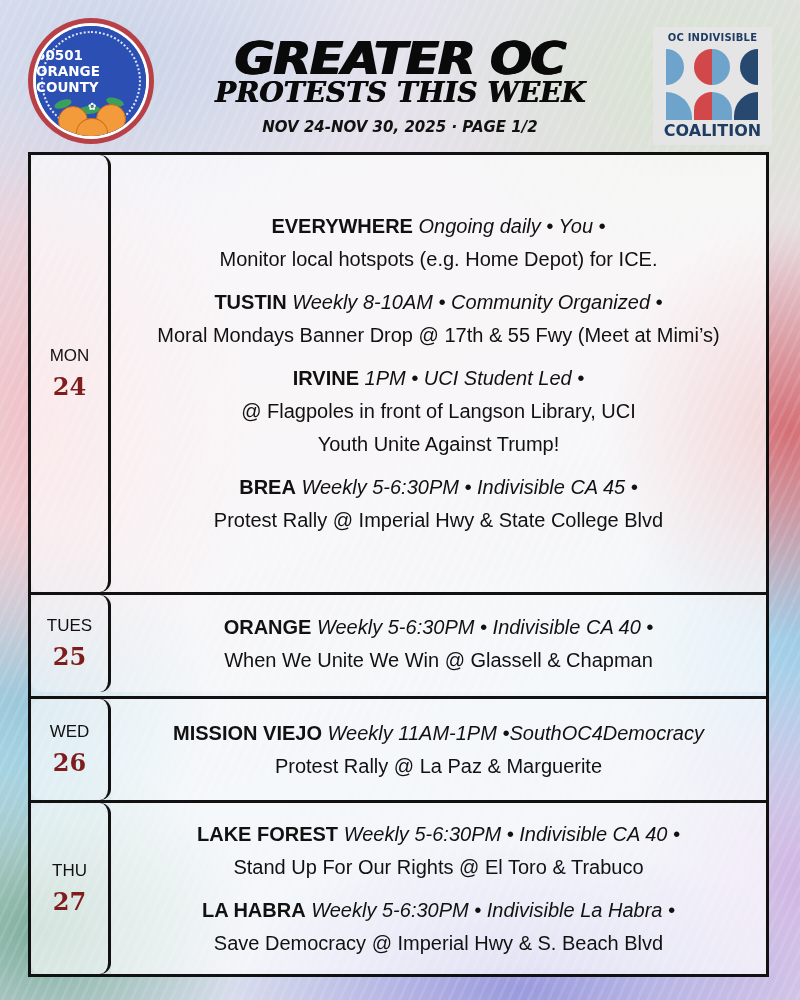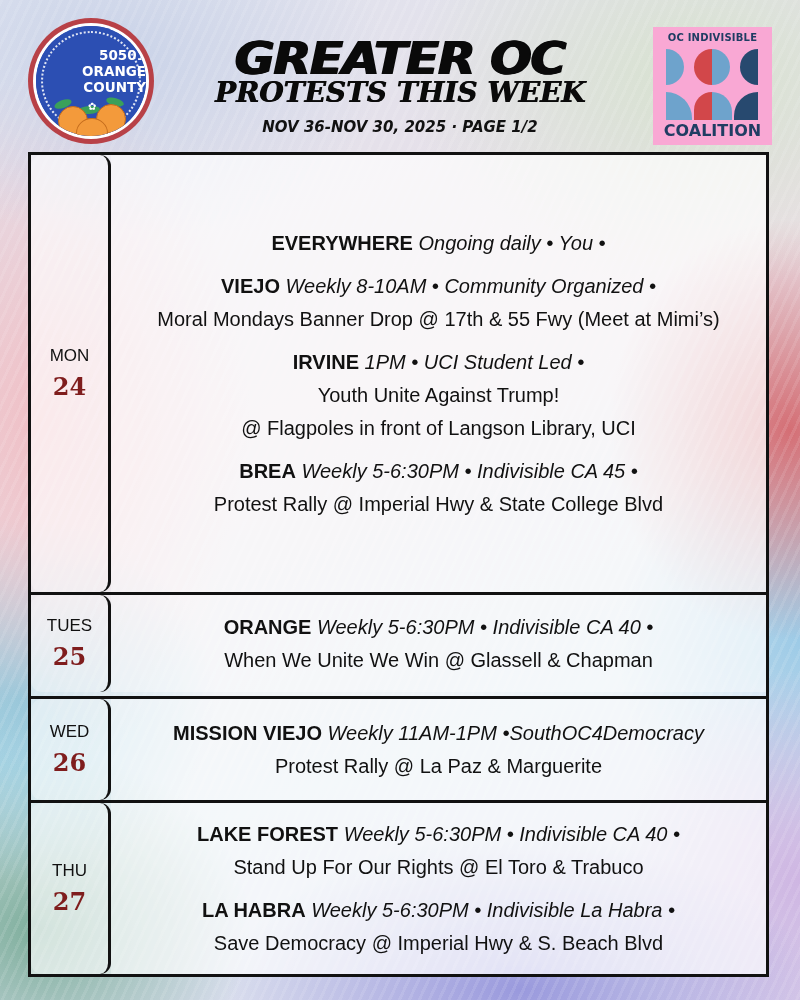--- a/index.html
+++ b/index.html
@@ -37,21 +37,21 @@
   .logo-left .disc {
     position: relative; width: 100%; height: 100%; border-radius: 50%;
     background: #2c4fb3; overflow: hidden;
     box-shadow: inset 0 0 0 4px #2c4fb3, inset 0 0 0 5px rgba(255,255,255,0.0);
   }
   .logo-left .dots {
     position: absolute; inset: 5px; border-radius: 50%;
     border: 2px dotted rgba(255,255,255,0.85);
   }
   .logo-left .txt {
-    position: absolute; left: 0; right: 0; text-align: right; color: #fff;
+    position: absolute; left: 0; right: 0; text-align: left; color: #fff;
     font-family: "DejaVu Sans", sans-serif; font-weight: bold; font-size: 13.5px; line-height: 15px;
   }
   .logo-left .t1 { top: 22px; }
   .logo-left .t2 { top: 38px; }
   .logo-left .t3 { top: 54px; }
   .orange { position: absolute; border-radius: 50%; background: #f39a3b; border: 1px solid #c46c1c; }
   .leaf { position: absolute; width: 18px; height: 8px; border-radius: 50%; background: #3aa05a; }
   .blossom { position: absolute; color: #fff; font-size: 10px; line-height: 10px; }
 
   .title-main {
@@ -68,21 +68,21 @@
     text-shadow: 0.8px 0 0 #0a0a0a;
   }
   .title-date {
     position: absolute; left: 190px; top: 118px; width: 420px; text-align: center;
     font-family: "DejaVu Sans", sans-serif; font-weight: bold; font-style: italic;
     font-size: 15px; line-height: 18px; color: #111;
   }
 
   .logo-right {
     position: absolute; left: 653px; top: 27px; width: 119px; height: 118px;
-    background: #f9a8d4;
+    background: #e5e5e5;
   }
   .logo-right .cap {
     position: absolute; left: 0; right: 0; text-align: center; color: #1f3d63;
     font-family: "DejaVu Sans", sans-serif; font-weight: bold;
   }
   .logo-right .cap-top { top: 5px; font-size: 10px; letter-spacing: 0.2px; }
   .logo-right .cap-bot { bottom: 5px; font-size: 16px; }
   .shape { position: absolute; }
 
   
@@ -135,21 +135,21 @@
         <div class="orange" style="left:60px; top:78px; width:30px; height:30px;"></div>
         <div class="orange" style="left:40px; top:92px; width:32px; height:30px;"></div>
         <div class="blossom" style="left:52px; top:76px;">✿</div>
       </div>
     </div>
   </div>
 </div>
 
 <div class="title-main">GREATER OC</div>
 <div class="title-sub">PROTESTS THIS WEEK</div>
-<div class="title-date">NOV 36-NOV 30, 2025 · PAGE 1/2</div>
+<div class="title-date">NOV 24-NOV 30, 2025 · PAGE 1/2</div>
 
 <div class="logo-right">
   <div class="cap cap-top">OC INDIVISIBLE</div>
   <div>
 
     <div class="shape" style="left:13px; top:22px; width:18px; height:36px; background:#6ea3cc; border-radius:0 18px 18px 0;"></div>
     <div class="shape" style="left:41px; top:22px; width:18px; height:36px; background:#d2474a; border-radius:18px 0 0 18px;"></div>
     <div class="shape" style="left:59px; top:22px; width:18px; height:36px; background:#6ea3cc; border-radius:0 18px 18px 0;"></div>
     <div class="shape" style="left:87px; top:22px; width:18px; height:36px; background:#27496f; border-radius:18px 0 0 18px;"></div>
 
@@ -164,29 +164,30 @@
 <div class="schedule">
 
   <div class="row first" style="top:0; height:437px;">
     <div class="day-cell">
       <div class="day-name">MON</div>
       <div class="day-num">24</div>
     </div>
     <div class="events-cell">
       <div class="event">
         <div class="ev-line"><span class="ev-city">EVERYWHERE</span> <span class="ev-meta">Ongoing daily • You •</span></div>
-      </div>
-      <div class="event">
-        <div class="ev-line"><span class="ev-city">VIEJO</span> <span class="ev-meta">Weekly 8-10AM • Community Organized •</span></div>
+        <div class="ev-line">Monitor local hotspots (e.g. Home Depot) for ICE.</div>
+      </div>
+      <div class="event">
+        <div class="ev-line"><span class="ev-city">TUSTIN</span> <span class="ev-meta">Weekly 8-10AM • Community Organized •</span></div>
         <div class="ev-line">Moral Mondays Banner Drop @ 17th &amp; 55 Fwy (Meet at Mimi’s)</div>
       </div>
       <div class="event">
         <div class="ev-line"><span class="ev-city">IRVINE</span> <span class="ev-meta">1PM • UCI Student Led •</span></div>
+        <div class="ev-line">@ Flagpoles in front of Langson Library, UCI</div>
         <div class="ev-line">Youth Unite Against Trump!</div>
-        <div class="ev-line">@ Flagpoles in front of Langson Library, UCI</div>
       </div>
       <div class="event">
         <div class="ev-line"><span class="ev-city">BREA</span> <span class="ev-meta">Weekly 5-6:30PM • Indivisible CA 45 •</span></div>
         <div class="ev-line">Protest Rally @ Imperial Hwy &amp; State College Blvd</div>
       </div>
     </div>
   </div>
 
   <div class="row" style="top:437px; height:100px;">
     <div class="day-cell">

